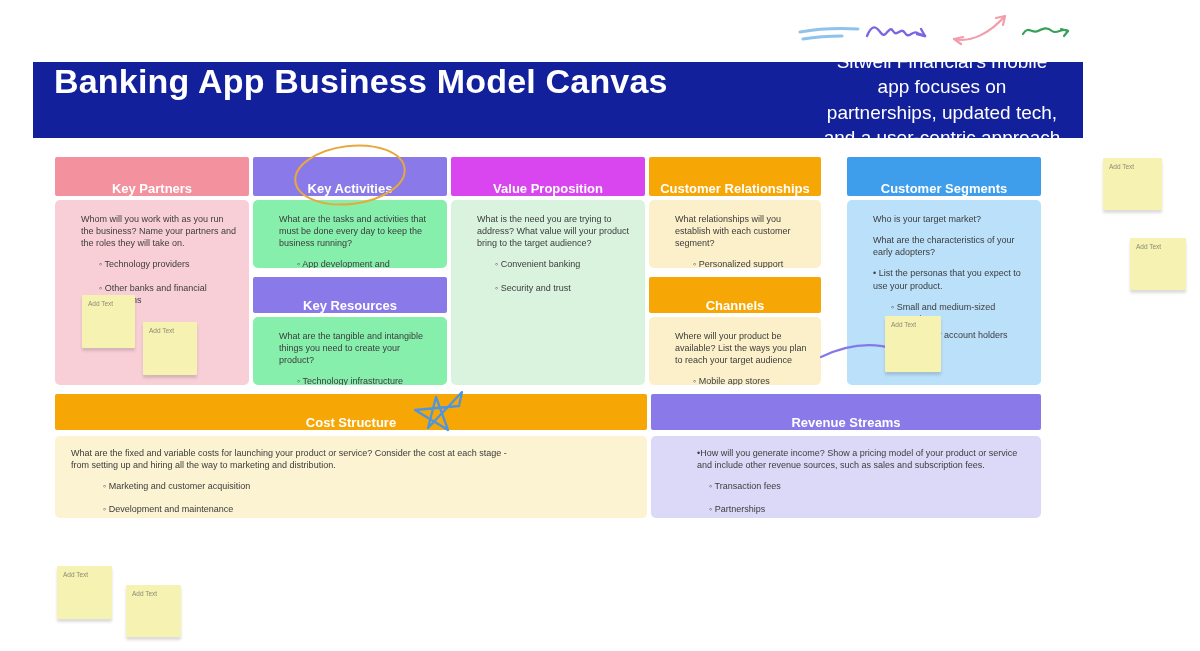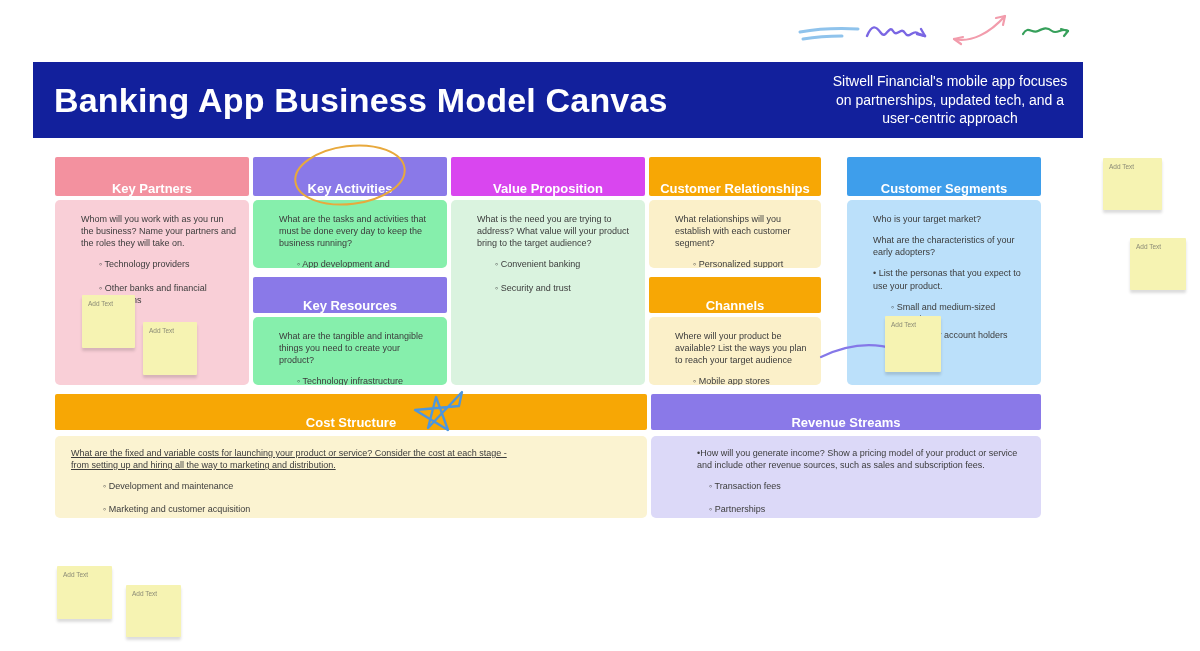--- a/index.html
+++ b/index.html
@@ -1,22 +1,22 @@
 <!DOCTYPE html>
 <html><head>
 <meta charset="utf-8">
 <style>
   html,body{margin:0;padding:0;}
   body{font-family:"Liberation Sans",sans-serif;background:#ffffff;}
   #page{position:relative;width:1200px;height:651px;background:#ffffff;overflow:hidden;}
 
   
-  .banner{position:absolute;left:33px;top:62px;width:1050px;height:76px;background:#12209C;color:#fff;display:flex;align-items:center;}
+  .banner{position:absolute;left:33px;top:62px;width:1050px;height:76px;background:#12209C;color:#fff;display:flex;align-items:flex-start;}
   .banner-title{font-size:34px;font-weight:bold;padding-left:21px;letter-spacing:0.2px;}
-  .banner-subtitle{position:absolute;right:14px;top:50%;transform:translateY(-50%);width:238px;font-size:14px;line-height:1.33;text-align:center;}
+  .banner-subtitle{position:absolute;right:22px;top:50%;transform:translateY(-50%);width:238px;font-size:19px;line-height:1.33;text-align:center;}
 
   
   .sec-header{position:absolute;border-radius:2px;color:#fff;font-weight:bold;font-size:13px;display:flex;align-items:flex-end;justify-content:center;}
   .sec-body{position:absolute;border-radius:5px;font-size:9px;color:#3c3c3c;line-height:1.35;overflow:hidden;box-sizing:border-box;padding:13px 12px 0 26px;}
   .sec-body p{margin:0 0 9px 0;}
   .sec-body ul{list-style:none;margin:0;padding:0 0 0 18px;}
   .sec-body li{margin:0 0 11px 0;}
   .sec-body li::before{content:"◦ ";}
   .sec-body.tight li{margin:0 0 4px 0;}
   .sec-body.med li{margin:0 0 7px 0;}
@@ -26,21 +26,21 @@
   .hrow{top:157px;height:39px}
   .tall{top:200px;height:185px}
   .short{top:200px;height:68px}
   .subh{top:277px;height:36px}
   .subb{top:317px;height:68px}
   .both{top:394px;height:36px}
   .botb{top:436px;height:82px}
   .costw{left:55px;width:592px}
   .revw{left:651px;width:390px}
   .cost-pad{padding:11px 20px 0 16px;}
-  .cost-pad p{max-width:445px;text-decoration:underline;}
+  .cost-pad p{max-width:445px;}
   .cost-pad ul{padding-left:32px;}
   .rev-pad{padding:11px 10px 16px 46px;}
   .rev-pad ul{padding-left:12px;}
 
   .pink-h{background:#F3919F}.pink-b{background:#F9CFD7}
   .purple-h{background:#8A79E8}.purple-b{background:#86efac}
   .green-h{background:#d946ef}.green-b{background:#DAF3DF}
   .orange-h{background:#F7A705}.cream-b{background:#FBF0C9}
   .blue-h{background:#3E9EEB}.blue-b{background:#BBE0FA}
   .cost-b{background:#FBF3D1}
@@ -160,22 +160,22 @@
       <li>Tech-savvy account holders</li>
     </ul>
   </div>
 
   <div class="sec-header both costw orange-h">
       <span>Cost Structure</span>
     </div>
   <div class="sec-body botb costw cost-b cost-pad">
     <p>What are the fixed and variable costs for launching your product or service? Consider the cost at each stage - from setting up and hiring all the way to marketing and distribution.</p>
     <ul>
+      <li>Marketing and customer acquisition</li>
       <li>Development and maintenance</li>
-      <li>Marketing and customer acquisition</li>
     </ul>
   </div>
 
   <div class="sec-header both revw purple-h">
       <span>Revenue Streams</span>
     </div>
   <div class="sec-body botb revw rev-b rev-pad">
     <p>•How will you generate income? Show a pricing model of your product or service and include other revenue sources, such as sales and subscription fees.</p>
     <ul>
       <li>Transaction fees</li>

